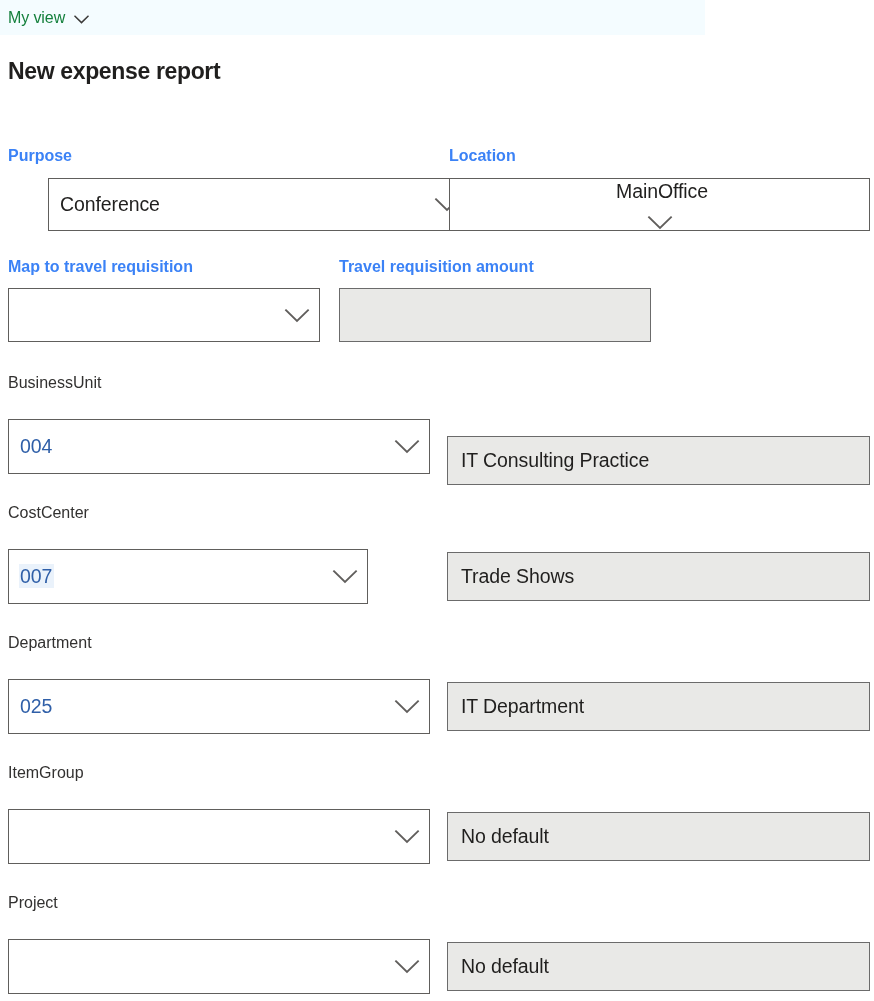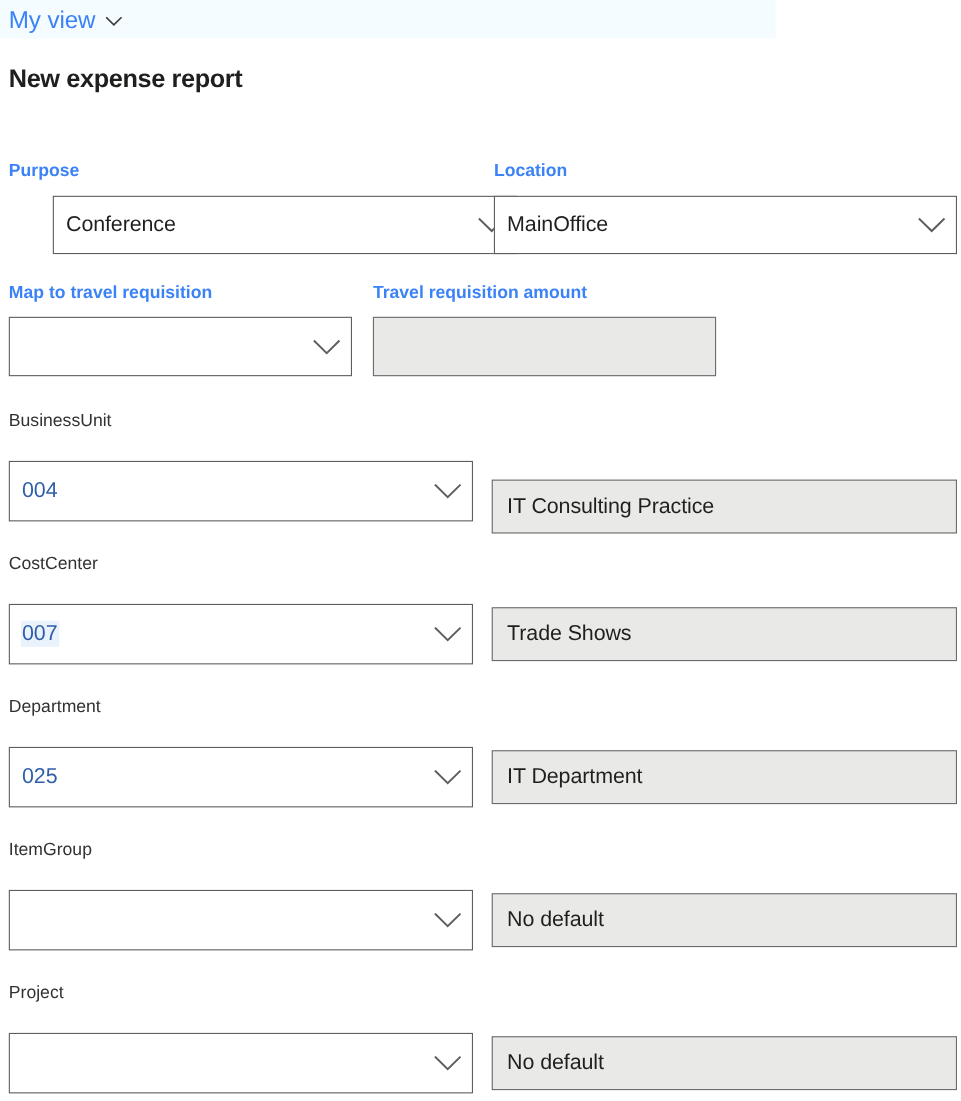--- a/index.html
+++ b/index.html
@@ -40,23 +40,23 @@
     position: absolute;
     left: 8px;
     top: 5px;
     display: flex;
     align-items: center;
     gap: 9px;
     cursor: pointer;
     user-select: none;
   }
   .view-selector-label {
-    font-size: 22px;
+    font-size: 16px;
     line-height: 25px;
-    color: #3b82f6;
+    color: #15803d;
     font-weight: 400;
     letter-spacing: -0.1px;
   }
   .chev-small {
     display: block;
     width: 15px;
     height: 9px;
     margin-top: 3px;
   }
   .chev-small svg { display: block; }
@@ -155,21 +155,21 @@
   <div class="ctl" style="left:8px; top:178px; width:422px; height:53px;margin-left:40px;">
     <span class="ctl-text">Conference</span>
     <span class="chev-box">
       <svg viewBox="0 0 26 15" width="26" height="15" aria-hidden="true">
         <path d="M2 2.2 L13 13 L24 2.2" fill="none" stroke="#605e5c" stroke-width="1.8" stroke-linecap="square"></path>
       </svg>
     </span>
   </div>
 
   <div class="field-label strong" style="left:449px; top:145px;">Location</div>
-  <div class="ctl" style="left:449px; top:178px; width:421px; height:53px;">
+  <div class="ctl" style="left:449px; top:178px; width:421px; height:53px;flex-direction:column;">
     <span class="ctl-text">MainOffice</span>
     <span class="chev-box">
       <svg viewBox="0 0 26 15" width="26" height="15" aria-hidden="true">
         <path d="M2 2.2 L13 13 L24 2.2" fill="none" stroke="#605e5c" stroke-width="1.8" stroke-linecap="square"></path>
       </svg>
     </span>
   </div>
 
   <div class="field-label strong" style="left:8px; top:256px;">Map to travel requisition</div>
   <div class="ctl" style="left:8px; top:288px; width:312px; height:54px;">
@@ -193,21 +193,21 @@
       <svg viewBox="0 0 26 15" width="26" height="15" aria-hidden="true">
         <path d="M2 2.2 L13 13 L24 2.2" fill="none" stroke="#605e5c" stroke-width="1.8" stroke-linecap="square"></path>
       </svg>
     </span>
   </div>
   <div class="ctl disabled companion" style="left:447px; top:422px; width:423px; height:49px;margin-top:14px;">
     <span class="ctl-text">IT Consulting Practice</span>
   </div>
 
   <div class="field-label" style="left:8px; top:502px;">CostCenter</div>
-  <div class="ctl" style="left:8px; top:549px; width:422px; height:55px;gap:15px;">
+  <div class="ctl" style="left:8px; top:549px; width:360px; height:55px;gap:15px;">
     <span class="ctl-text link"><span class="sel">007</span></span>
     <span class="chev-box">
       <svg viewBox="0 0 26 15" width="26" height="15" aria-hidden="true">
         <path d="M2 2.2 L13 13 L24 2.2" fill="none" stroke="#605e5c" stroke-width="1.8" stroke-linecap="square"></path>
       </svg>
     </span>
   </div>
   <div class="ctl disabled companion" style="left:447px; top:552px; width:423px; height:49px;">
     <span class="ctl-text">Trade Shows</span>
   </div>

